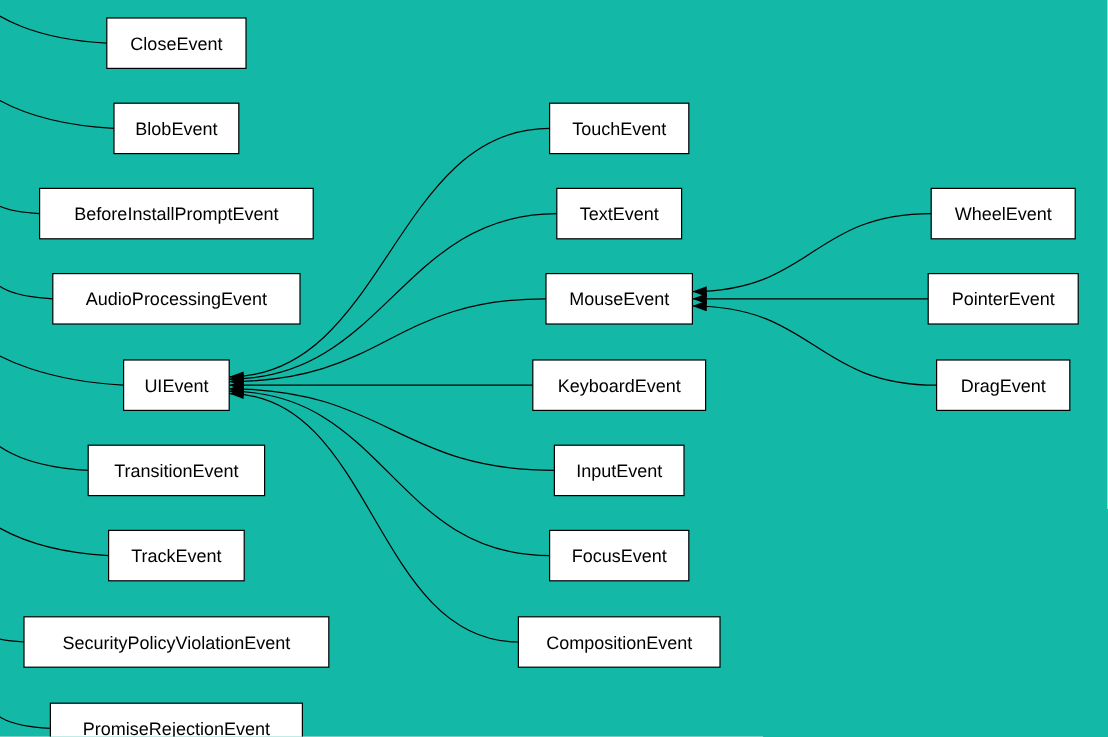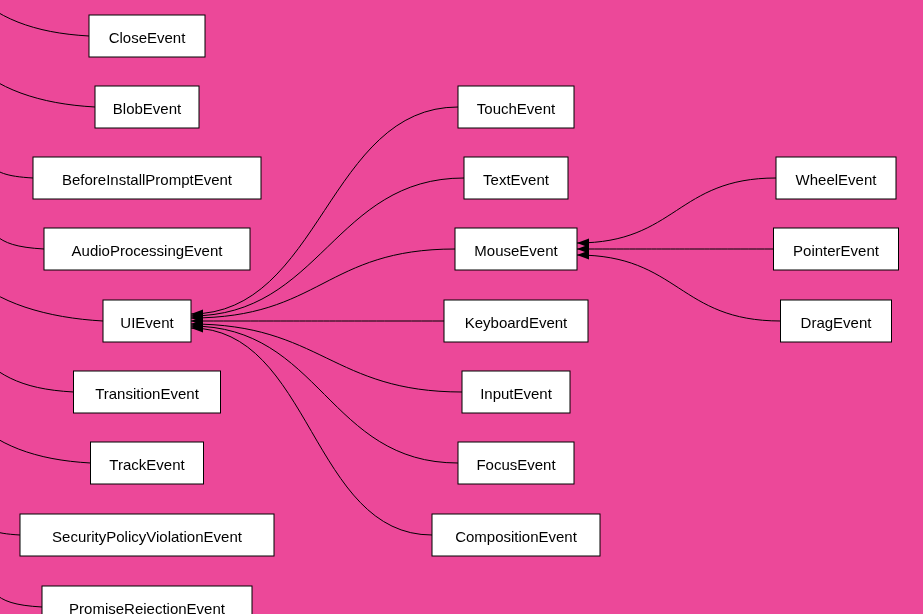--- a/index.html
+++ b/index.html
@@ -6,21 +6,21 @@
     margin: 0;
     padding: 0;
     background: #ffffff;
     font-family: "Liberation Sans", sans-serif;
   }
   #stage {
     position: relative;
     width: 923px;
     height: 614px;
     overflow: hidden;
-    background: #ec4899;
+    background: #14b8a6;
   }
   svg { display: block; }
   .node-rect {
     fill: #ffffff;
     stroke: #000000;
     stroke-width: 1;
   }
   .node-label {
     fill: #000000;
     font-family: "Liberation Sans", sans-serif;

